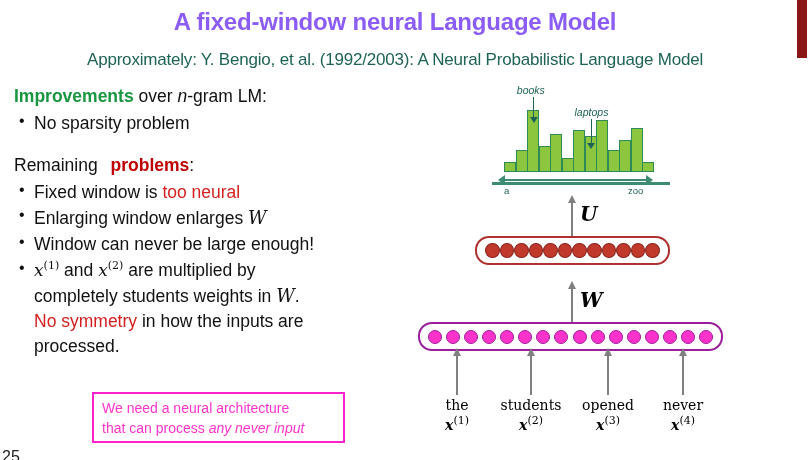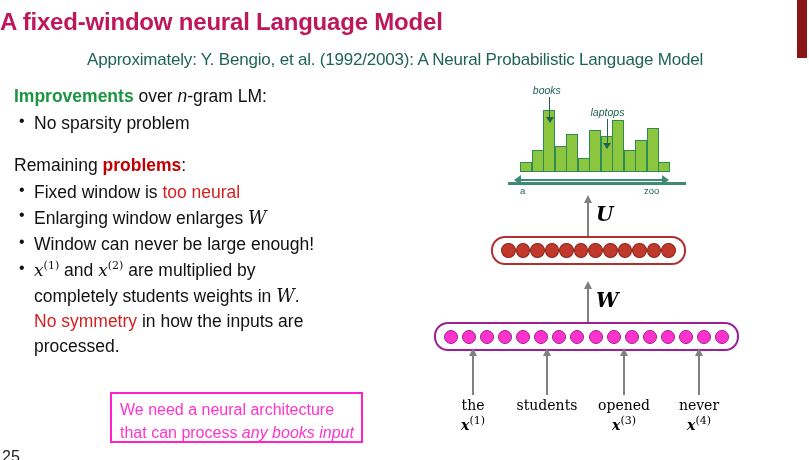--- a/index.html
+++ b/index.html
@@ -21,23 +21,24 @@
     left: 797px; top: 0;
     width: 10px; height: 58px;
     background: #8a1616;
   }
 
   
   .slide-title {
     position: absolute;
     left: 0; top: 8px;
     width: 790px;
+    text-align: center;
     font-size: 24px;
     font-weight: bold;
-    color: #be185d;
+    color: #8b5cf6;
     letter-spacing: -0.2px;
   }
   .slide-subtitle {
     position: absolute;
     left: 0; top: 50px;
     width: 790px;
     text-align: center;
     font-size: 17px;
     color: #1f6357;
     letter-spacing: -0.2px;
@@ -47,21 +48,21 @@
   .left-col {
     position: absolute;
     left: 14px; top: 84px;
     width: 405px;
     font-size: 17.5px;
     line-height: 1.42;
     color: #111;
   }
   .lead-line { margin: 0 0 2px 0; }
   .kw-green { color: #1a9641; font-weight: bold; }
-  .kw-red   { color: #c00000; font-weight: bold; }
+  .kw-red   { color: #c00000; font-weight: bold; margin-left: 8px; }
   .t-red    { color: #d42020; }
   .italic   { font-style: italic; }
 
   ul.bullets { list-style: none; margin: 0; padding: 0; }
   ul.bullets > li {
     position: relative;
     padding-left: 20px;
     margin: 1px 0;
   }
   ul.bullets > li::before {
@@ -92,38 +93,37 @@
   }
 
   
   .callout {
     position: absolute;
     left: 92px; top: 392px;
     width: 253px; height: 51px;
     border: 2px solid #ff22cc;
     background: #ffffff;
     color: #ff33cc;
-    font-size: 16px;
+    font-size: 14px;
     line-height: 1.45;
     padding: 4px 0 0 8px;
-    margin-left: 18px;
   }
 
   
   .page-num {
     position: absolute;
     left: 2px; top: 448px;
     font-size: 16px;
     color: #222;
   }
 
   
   .diagram {
     position: absolute;
-    left: 420px; top: 84px;
+    left: 404px; top: 84px;
     width: 389px; height: 376px;
   }
 
   
   .chart { position: absolute; left: 100px; top: 16px; width: 150px; height: 72px; }
   .bars { position: absolute; left: 0; bottom: 0; width: 150px; height: 66px; }
   .bar {
     position: absolute;
     bottom: 0;
     background: #8cc63f;
@@ -300,21 +300,21 @@
       <span class="mvar-x">x</span><span class="sup">(1)</span><span> and </span><span class="mvar-x">x</span><span class="sup">(2)</span><span> are multiplied by</span><br>
       <span>completely students weights in </span><span class="mvar">W</span><span>.</span><br>
       <span class="t-red">No symmetry</span><span> in how the inputs are</span><br>
       <span>processed.</span>
     </li>
   </ul>
 </div>
 
 <div class="callout">
   <div>We need a neural architecture</div>
-  <div><span>that can process </span><span class="italic">any books input</span></div>
+  <div><span>that can process </span><span class="italic">any never input</span></div>
 </div>
 
 <div class="page-num">25</div>
 
 <div class="diagram">
 
   <div class="chart">
     <div class="bars" id="bars-container">
         <div class="bar" style="left: 0px; width: 12.0385px; height: 10px;"></div>
         <div class="bar" style="left: 11.5385px; width: 12.0385px; height: 22px;"></div>
@@ -395,20 +395,21 @@
   <div class="uparrow" style="left:126px; top:271px; height:40px;"></div>
   <div class="uparrow" style="left:203px; top:271px; height:40px;"></div>
   <div class="uparrow" style="left:278px; top:271px; height:40px;"></div>
 
   <div class="word-col" style="left:8px;   top:313px;">
     <div class="word">the</div>
     <div class="xlab"><span>x</span><span class="sup">(1)</span></div>
   </div>
   <div class="word-col" style="left:82px;  top:313px;">
     <div class="word">students</div>
+    <div class="xlab"><span>x</span><span class="sup">(2)</span></div>
   </div>
   <div class="word-col" style="left:159px; top:313px;">
     <div class="word">opened</div>
     <div class="xlab"><span>x</span><span class="sup">(3)</span></div>
   </div>
   <div class="word-col" style="left:234px; top:313px;">
     <div class="word">never</div>
     <div class="xlab"><span>x</span><span class="sup">(4)</span></div>
   </div>
 

